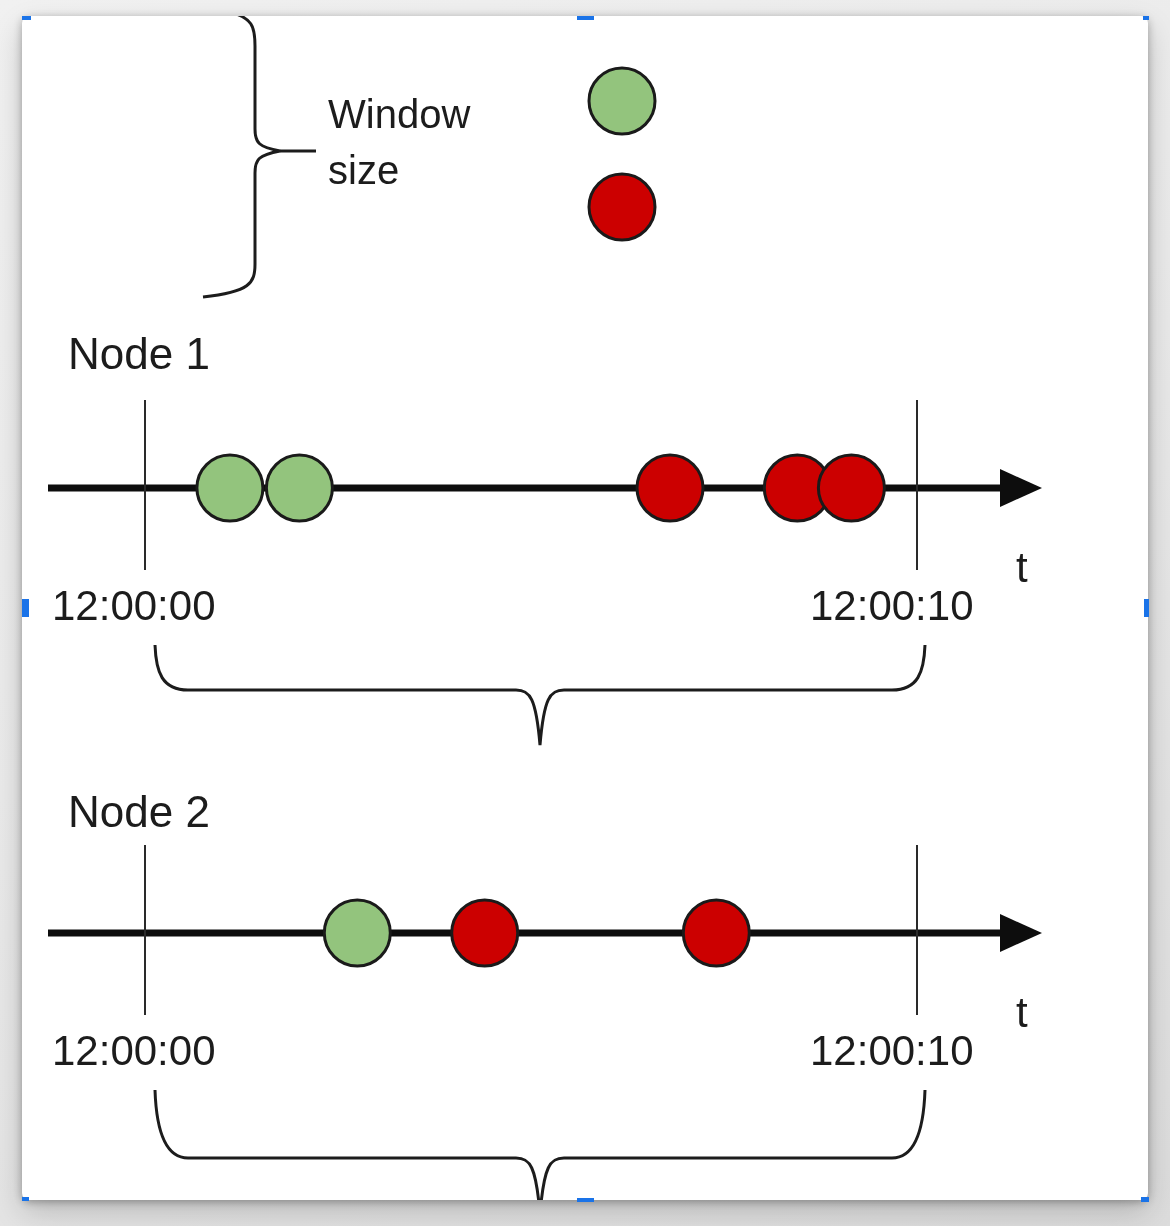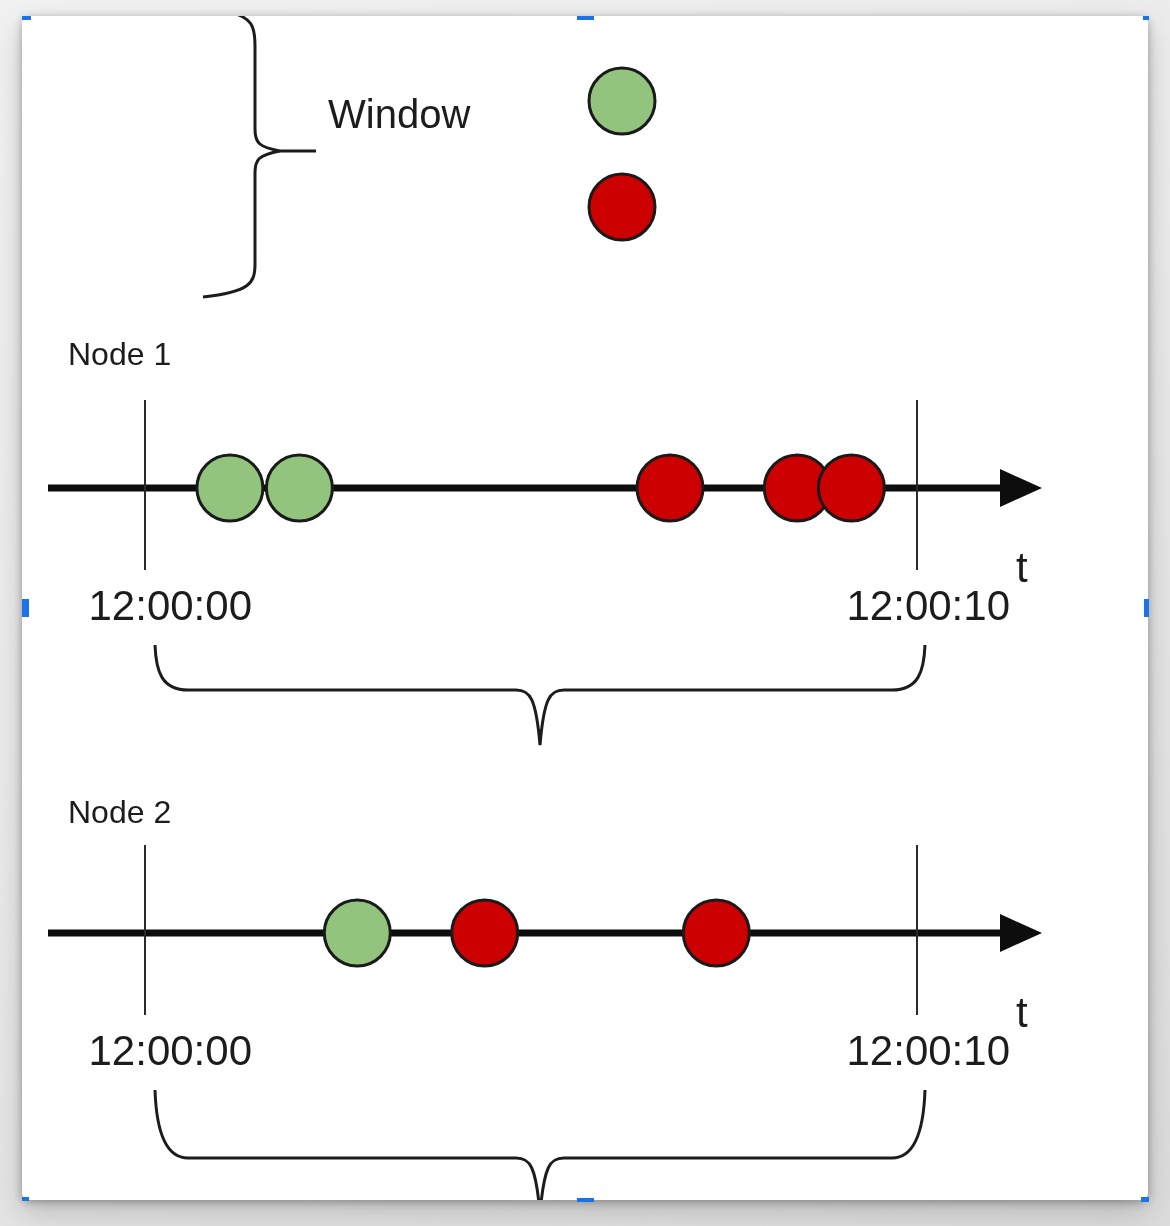--- a/index.html
+++ b/index.html
@@ -10,22 +10,22 @@
   }
   .canvas{
     position:absolute;left:22px;top:16px;width:1126px;height:1184px;
     background:#ffffff;border-radius:7px;overflow:hidden;
     box-shadow:0 2px 8px rgba(0,0,0,.30),0 12px 30px rgba(0,0,0,.18);
   }
   .diagram{position:absolute;left:0;top:0;}
   .txt{position:absolute;color:#1c1c1c;white-space:nowrap;}
   .t-window{left:306px;top:70px;font-size:40px;line-height:56px;}
   .t-legend{font-size:40px;line-height:47px;left:676px;}
-  .t-node{font-size:32px;line-height:48px;left:46px;}
-  .t-time{font-size:42px;line-height:47px;width:200px;text-align:right;}
+  .t-node{font-size:44px;line-height:48px;left:46px;}
+  .t-time{font-size:42px;line-height:47px;width:200px;text-align:left;}
   .t-axis{font-size:42px;line-height:44px;left:994px;}
   .overlay{position:absolute;left:0;top:0;pointer-events:none;}
 </style>
 </head>
 <body>
 
 <div class="stage">
 
   <div class="canvas">
 
@@ -68,20 +68,21 @@
         </g>
 
       <path d="M 133 1074 C 134 1104, 140 1142, 166 1142 L 494 1142
                C 508 1142, 514 1150, 518 1198
                C 522 1150, 528 1142, 542 1142 L 870 1142
                C 896 1142, 902 1104, 903 1074" fill="none" stroke="#1c1c1c" stroke-width="3"></path>
     </svg>
 
     <div class="txt t-window">
       <div>Window</div>
+      <div>size</div>
     </div>
 
 
     <div class="txt t-node" style="top:314px">Node 1</div>
     <div class="txt t-time" style="left:30px;top:566px">12:00:00</div>
     <div class="txt t-time" style="left:788px;top:566px">12:00:10</div>
     <div class="txt t-axis" style="top:530px">t</div>
 
     <div class="txt t-node" style="top:772px">Node 2</div>
     <div class="txt t-time" style="left:30px;top:1011px">12:00:00</div>

